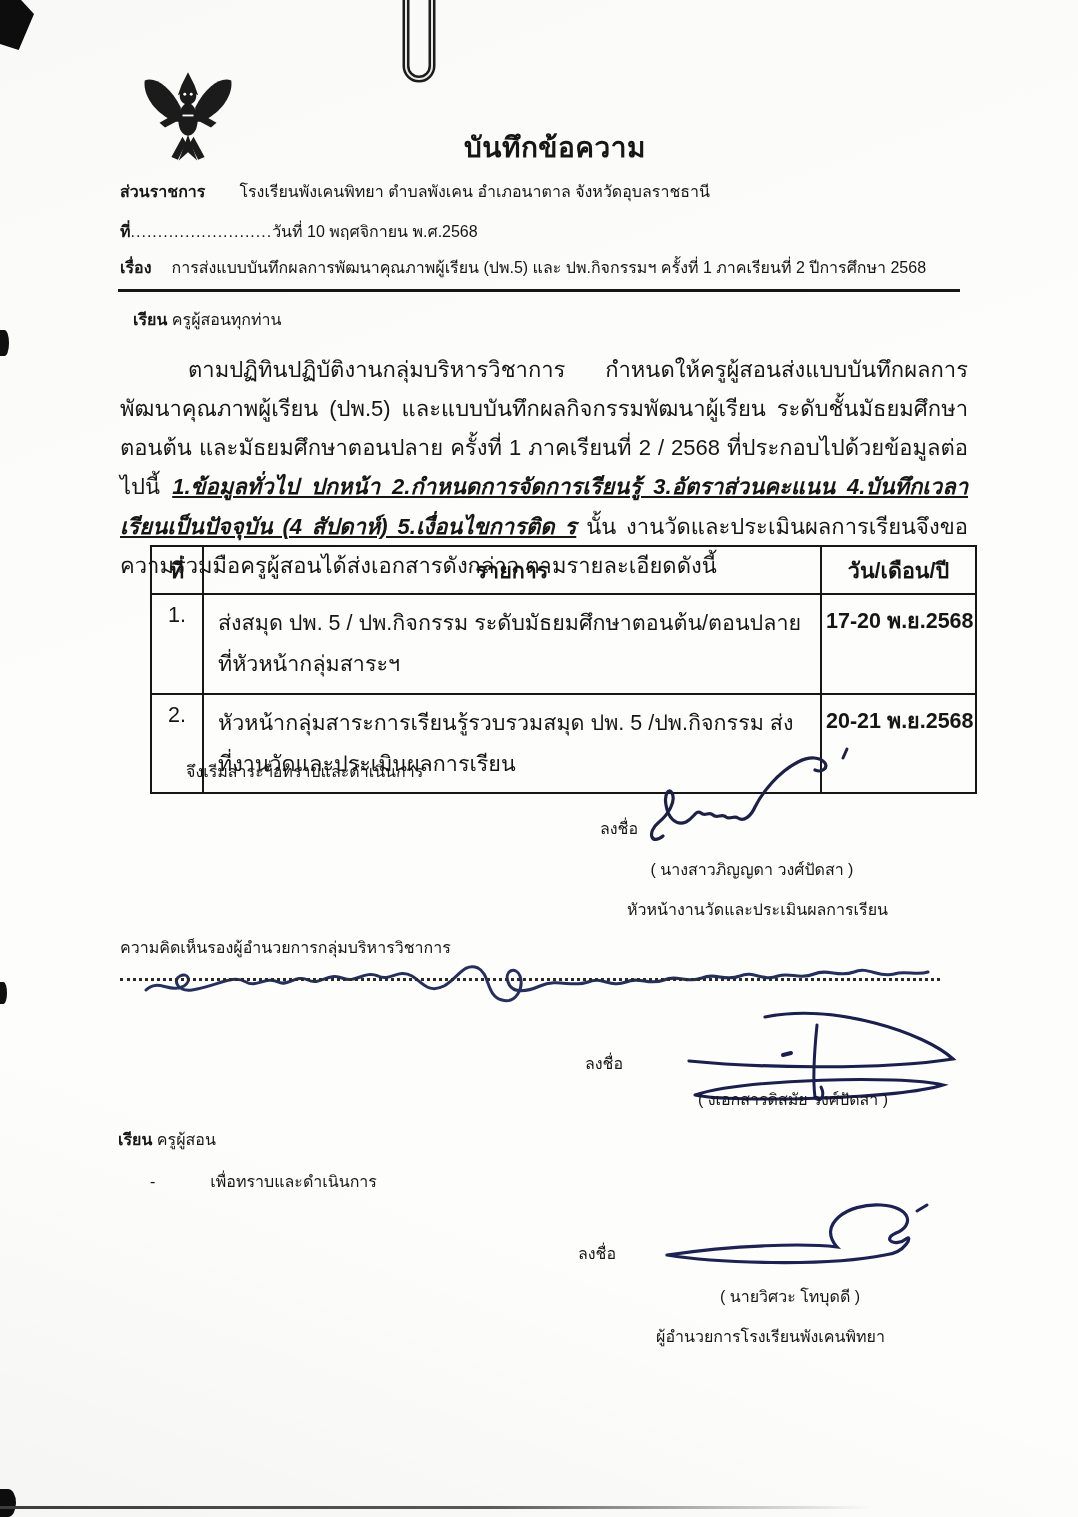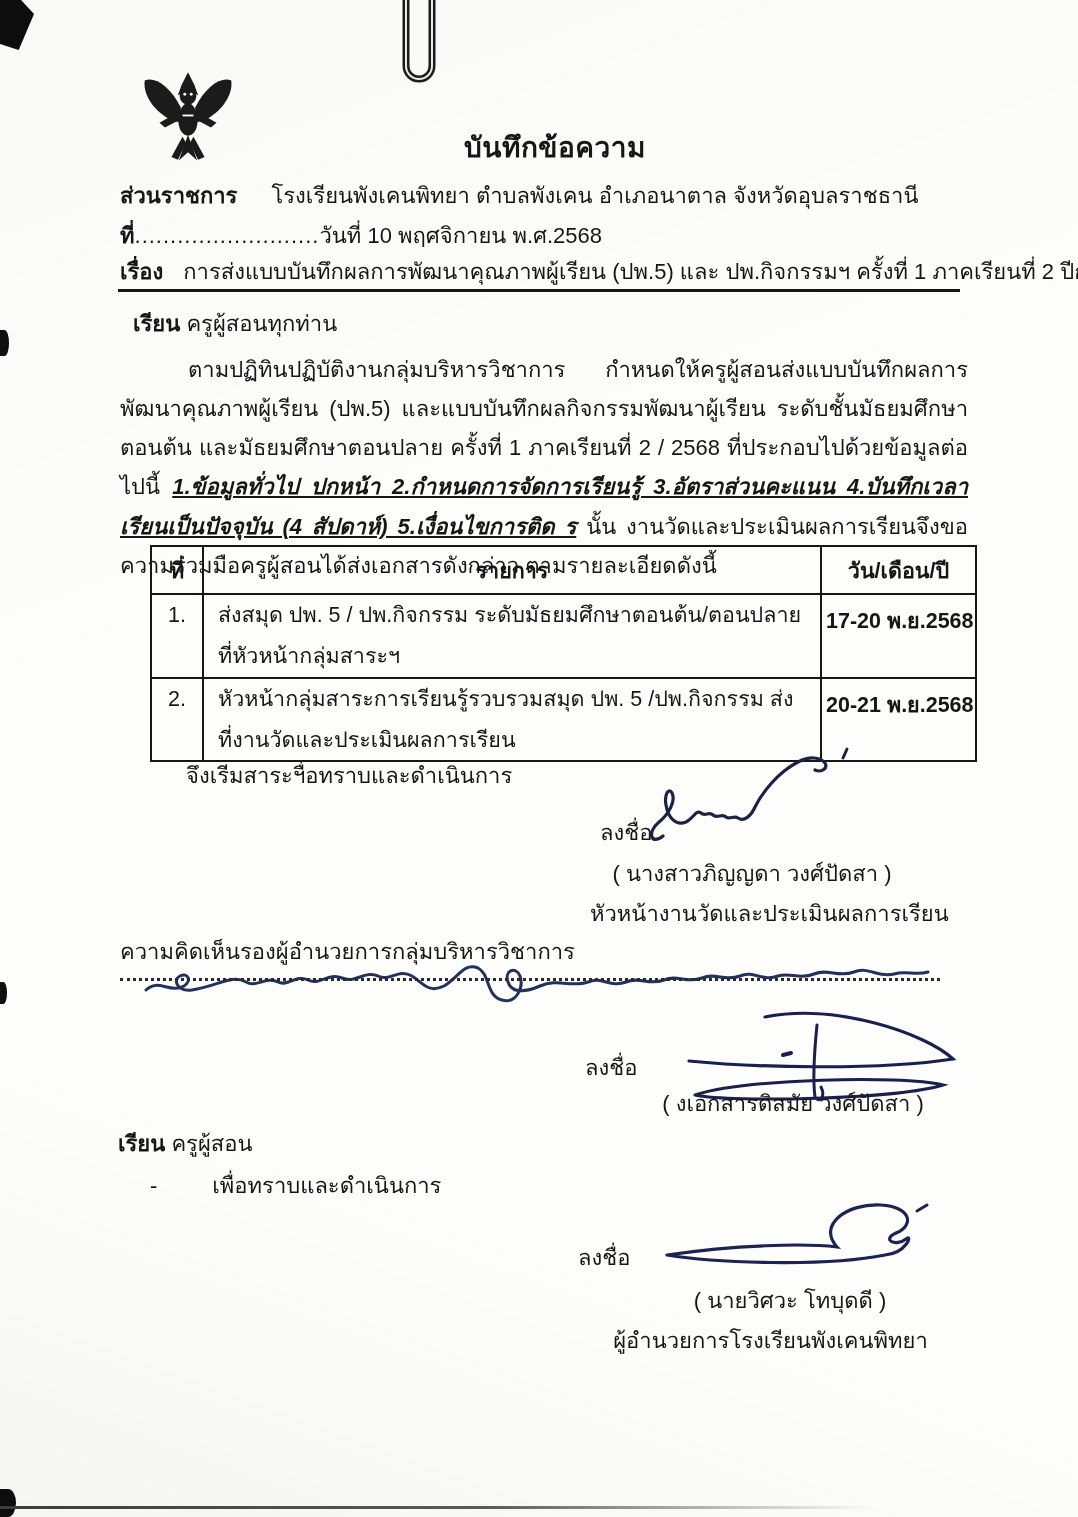--- a/index.html
+++ b/index.html
@@ -10,21 +10,21 @@
     background:#ffffff;
   }
   .page {
     position:relative; width:1078px; height:1517px; overflow:hidden;
     background:
       linear-gradient(160deg, rgba(0,0,0,0.015), rgba(0,0,0,0) 40%),
       linear-gradient(20deg, rgba(0,0,0,0.03), rgba(0,0,0,0) 25%),
       #fdfdfc;
   }
   .abs { position:absolute; }
-  .line { font-size:22px; line-height:1.45; white-space:nowrap; }
+  .line { font-size:16px; line-height:1.45; white-space:nowrap; }
   .b { font-weight:bold; }
   .center { text-align:center; }
 
   
   .doc-title { font-size:28px; font-weight:bold; letter-spacing:0.5px; }
   .label-gap { margin-left:34px; }
   .subject-gap { margin-left:20px; }
   .dots { letter-spacing:1px; font-weight:normal; }
 
   .rule { background:#161616; height:3px; }
@@ -37,21 +37,21 @@
   .seg-u { font-weight:bold; font-style:italic; text-decoration:underline; }
 
   
   table.sched { border-collapse:collapse; width:825px; table-layout:fixed; }
   table.sched th, table.sched td {
     border:2px solid #161616; font-size:21.5px; vertical-align:top;
   }
   table.sched th { font-weight:bold; text-align:center; padding:6px 4px; }
   td.c-no { width:52px; text-align:center; padding:8px 2px; }
   th.h-no { width:52px; }
-  td.c-item { width:618px; padding:0 14px; line-height:1.9; }
+  td.c-item { width:618px; padding:8px 14px; line-height:1.9; }
   th.h-item { width:618px; }
   td.c-date { width:155px; padding:8px 4px; font-weight:bold; white-space:nowrap; }
   th.h-date { width:155px; }
 
   
   .corner-mark {
     left:0; top:0; width:34px; height:50px; background:#0d0d0d;
     clip-path: polygon(0 0, 62% 0, 100% 28%, 55% 100%, 0 88%);
   }
   .edge-mark { left:0; background:#101010; border-radius:0 60% 60% 0; }

